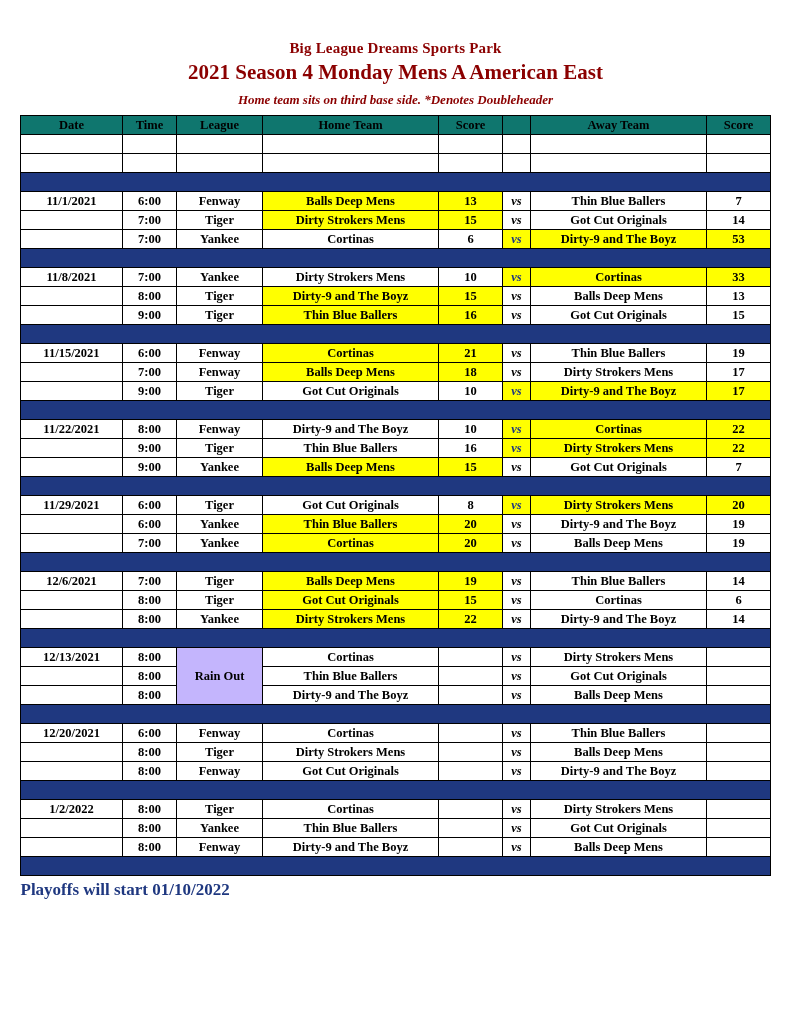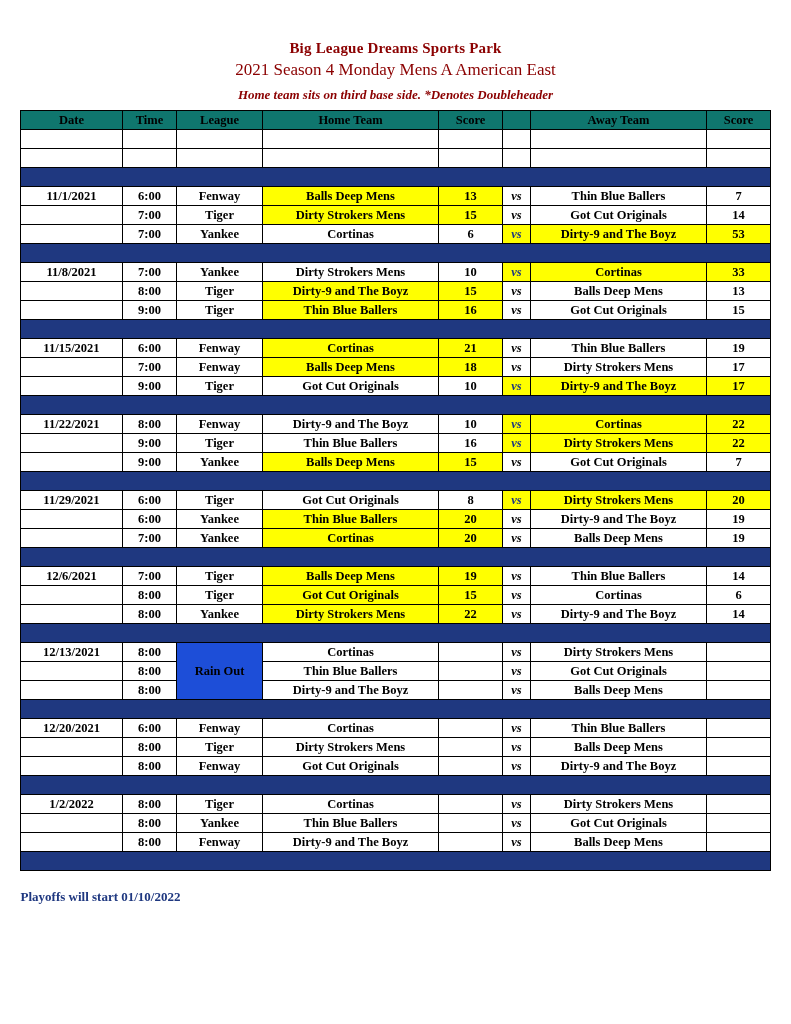--- a/index.html
+++ b/index.html
@@ -1,31 +1,31 @@
 <!DOCTYPE html>
 <html><head>
 <meta charset="utf-8">
 <style>
   html,body{margin:0;padding:0;background:#ffffff;}
   body{width:791px;height:1024px;font-family:"Liberation Serif",serif;}
   .page{width:791px;height:1024px;box-sizing:border-box;padding-top:40px;}
   .title{text-align:center;font-size:15px;font-weight:bold;color:#8B0000;letter-spacing:.2px;}
-  .subtitle{text-align:center;font-size:17px;font-weight:normal;color:#8B0000;margin-top:3px;}
+  .subtitle{text-align:center;font-size:21px;font-weight:bold;color:#8B0000;margin-top:3px;}
   .note{text-align:center;font-size:13px;font-weight:bold;font-style:italic;color:#8B0000;margin:7px 0 7px 0;}
   table.sched{border-collapse:collapse;margin:0 auto;width:750px;table-layout:fixed;}
   table.sched td{border:1px solid #000;padding:0 2px;height:19px;font-size:12.5px;font-weight:bold;
     color:#000;text-align:center;vertical-align:middle;overflow:hidden;white-space:nowrap;box-sizing:border-box;}
   td.hcell{background:#0f766e;color:#ffffff;height:17px;font-size:12.5px;}
   td.sep{background:#1F3880;height:12px;padding:0;}
   td.ecell{background:#ffffff;}
   td.hl{background:#FFFF00;color:#C00000;}
   td.vs{font-style:italic;font-size:10px;color:#1F3880;}
   td.vs.hl{color:#1F3880;}
-  td.rainout{background:#1d4ed8;color:#C00000;font-size:13px;margin-top:12px;}
-  .footer{width:750px;margin:18px auto 0 auto;font-size:13px;font-weight:bold;color:#1F3880;text-align:left;}
+  td.rainout{background:#c4b5fd;color:#C00000;font-size:13px;margin-top:12px;}
+  .footer{width:750px;margin:4px auto 0 auto;font-size:17px;font-weight:bold;color:#1F3880;text-align:left;}
 </style>
 </head>
 <body>
 
 <div class="page">
   <div class="title">Big League Dreams Sports Park</div>
   <div class="subtitle">2021 Season 4 Monday Mens A American East</div>
   <div class="note">Home team sits on third base side.  *Denotes Doubleheader</div>
 
   <table class="sched">

